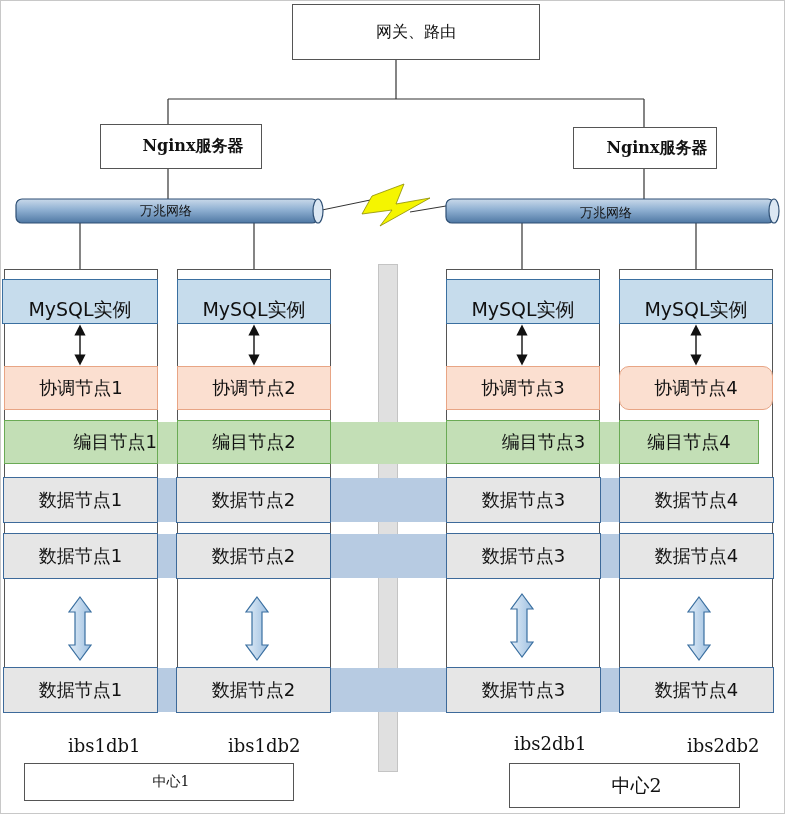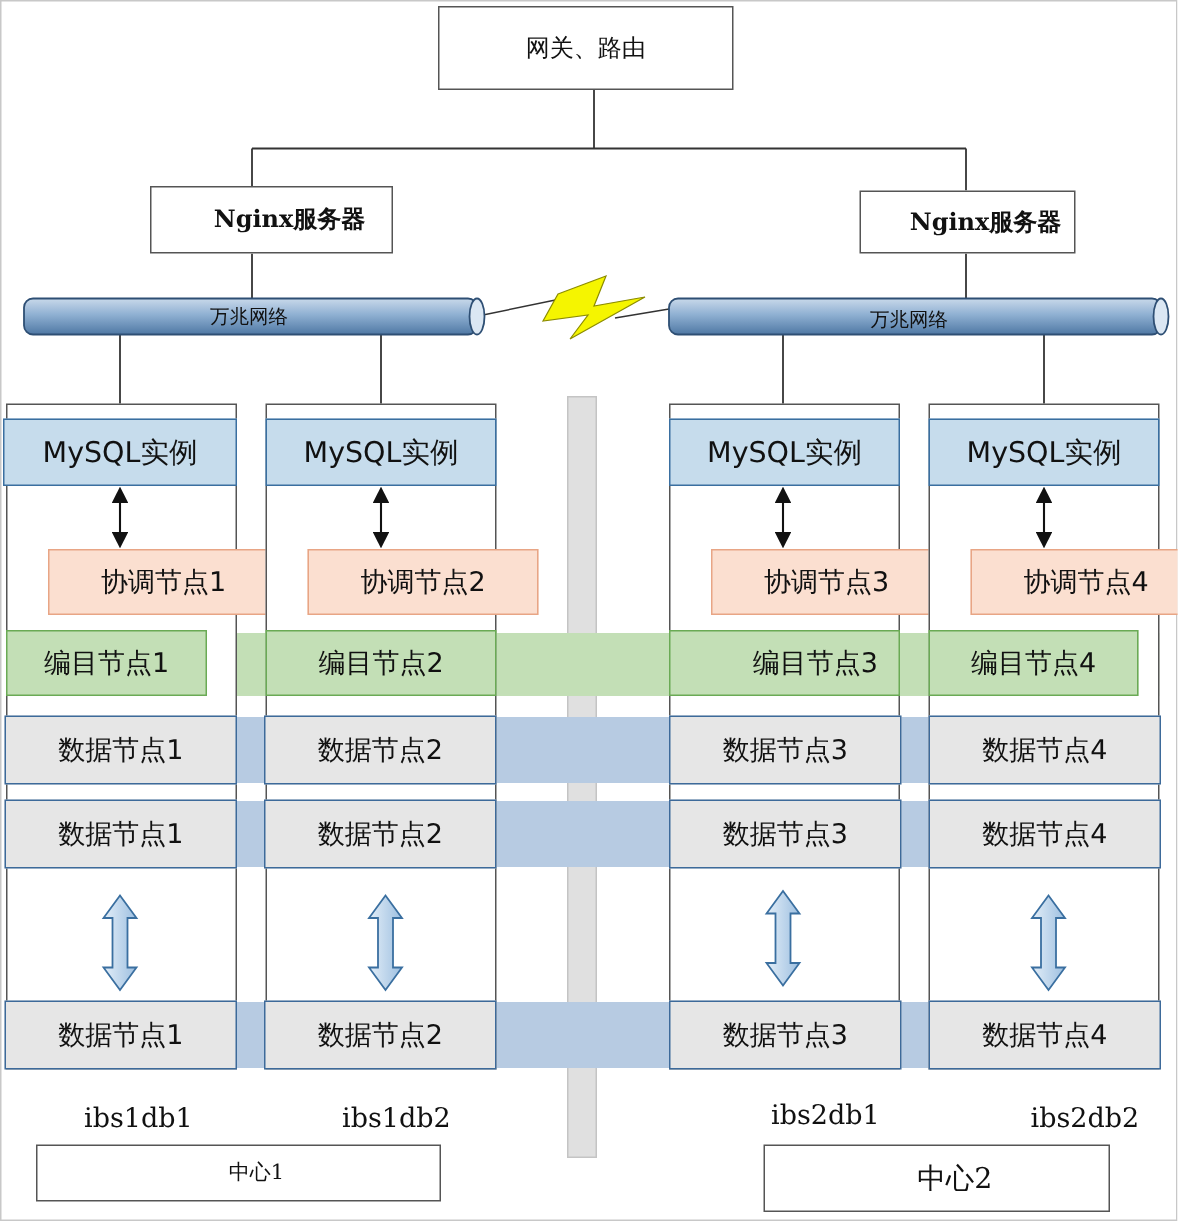--- a/index.html
+++ b/index.html
@@ -3,22 +3,22 @@
 <meta charset="utf-8">
 <style>
   html, body { margin: 0; padding: 0; background: #ffffff; }
   body { width: 785px; height: 814px; position: relative; overflow: hidden;
          font-family: "DejaVu Sans", "Liberation Sans", sans-serif; color: #111; }
   .frame { position: absolute; left: 0; top: 0; width: 783px; height: 812px; border: 1px solid #c8c8c8; }
   .box { position: absolute; box-sizing: border-box; display: flex; align-items: center; justify-content: center; }
   .serif { font-family: "DejaVu Serif", "Liberation Serif", serif; padding-left: 24px; }
   .plain { background: #fff; border: 1px solid #555; font-size: 16px; }
   .col { position: absolute; box-sizing: border-box; border: 1px solid #555; background: #fff; }
-  .mysql { background: #c6dcec; border: 1px solid #3a6fa0; font-size: 19px; }
-  .coord { background: #fbdfd0; border: 1px solid #e8a585; font-size: 18px; margin-left: 28px; }
+  .mysql { background: #c6dcec; border: 1px solid #3a6fa0; font-size: 19px; align-items: flex-end; }
+  .coord { background: #fbdfd0; border: 1px solid #e8a585; font-size: 18px; }
   .catalog { background: #c3dfb6; border: 1.5px solid #6aaa55; font-size: 18px; }
   .data { background: #e6e6e6; border: 1.5px solid #3d6a9a; font-size: 18px; }
   .band { position: absolute; }
   .band-green { background: #c3dfb6; }
   .band-blue { background: #b7cbe2; }
   .divider { position: absolute; left: 378px; top: 264px; width: 20px; height: 508px; background: #e0e0e0; border: 1px solid #c4c4c4; box-sizing: border-box; }
   .label { position: absolute; font-size: 18px; }
   svg { position: absolute; left: 0; top: 0; }
 </style>
 </head>
@@ -58,21 +58,21 @@
 <div class="band band-blue" style="left:156px;top:478px;width:20px;height:44px;"></div>
 <div class="band band-blue" style="left:330px;top:478px;width:116px;height:44px;"></div>
 <div class="band band-blue" style="left:600px;top:478px;width:20px;height:44px;"></div>
 <div class="band band-blue" style="left:156px;top:534px;width:20px;height:44px;"></div>
 <div class="band band-blue" style="left:330px;top:534px;width:116px;height:44px;"></div>
 <div class="band band-blue" style="left:600px;top:534px;width:20px;height:44px;"></div>
 <div class="band band-blue" style="left:156px;top:668px;width:20px;height:44px;"></div>
 <div class="band band-blue" style="left:330px;top:668px;width:116px;height:44px;"></div>
 <div class="band band-blue" style="left:600px;top:668px;width:20px;height:44px;"></div>
 
-<div class="box plain" style="left:292px;top:4px;width:197px;height:56px;">
+<div class="box plain" style="left:292px;top:4px;width:248px;height:56px;">
   <span>网关、路由</span>
 </div>
 
 <div class="box plain serif" style="left:100px;top:124px;width:162px;height:45px;font-weight:bold;">
   <span>Nginx服务器</span>
 </div>
 <div class="box plain serif" style="left:573px;top:127px;width:144px;height:42px;font-weight:bold;">
   <span>Nginx服务器</span>
 </div>
 
@@ -90,21 +90,21 @@
 <div class="label" style="left:140px;top:202px;font-size:13px;">万兆网络</div>
 <div class="label" style="left:580px;top:204px;font-size:13px;">万兆网络</div>
 
 <div class="col" style="left:4px;top:269px;width:154px;height:444px;"></div>
 <div class="box mysql" style="left:2px;top:279px;width:156px;height:45px;">
     <span>MySQL实例</span>
   </div>
 <div class="box coord" style="left:4px;top:366px;width:154px;height:44px;">
     <span>协调节点1</span>
   </div>
-<div class="box catalog" style="left:4px;top:420px;width:134px;height:44px;">
+<div class="box catalog" style="left:4px;top:420px;width:154px;height:44px;justify-content:flex-end;">
     <span>编目节点1</span>
   </div>
 <div class="box data" style="left:3px;top:477px;width:155px;height:46px;">
     <span>数据节点1</span>
   </div>
 <div class="box data" style="left:3px;top:533px;width:155px;height:46px;">
     <span>数据节点1</span>
   </div>
 <div class="box data" style="left:3px;top:667px;width:155px;height:46px;">
     <span>数据节点1</span>
@@ -147,21 +147,21 @@
     <span>数据节点3</span>
   </div>
 <div class="box data" style="left:446px;top:667px;width:155px;height:46px;">
     <span>数据节点3</span>
   </div>
 
 <div class="col" style="left:619px;top:269px;width:154px;height:444px;"></div>
 <div class="box mysql" style="left:619px;top:279px;width:154px;height:45px;">
     <span>MySQL实例</span>
   </div>
-<div class="box coord" style="left:619px;top:366px;width:154px;height:44px;">
+<div class="box coord" style="left:619px;top:366px;width:154px;height:44px;border-radius:10px;">
     <span>协调节点4</span>
   </div>
 <div class="box catalog" style="left:619px;top:420px;width:140px;height:44px;">
     <span>编目节点4</span>
   </div>
 <div class="box data" style="left:619px;top:477px;width:155px;height:46px;">
     <span>数据节点4</span>
   </div>
 <div class="box data" style="left:619px;top:533px;width:155px;height:46px;">
     <span>数据节点4</span>
@@ -188,21 +188,21 @@
     <path d="M257,597 L268,612 L262,612 L262,645 L268,645 L257,660 L246,645 L252,645 L252,612 L246,612 Z" fill="url(#arrGrad)" stroke="#3a6fa0" stroke-width="1.2"></path>
   </g>
   <g>
     <path d="M522,594 L533,609 L527,609 L527,642 L533,642 L522,657 L511,642 L517,642 L517,609 L511,609 Z" fill="url(#arrGrad)" stroke="#3a6fa0" stroke-width="1.2"></path>
   </g>
   <g>
     <path d="M699,597 L710,612 L704,612 L704,645 L710,645 L699,660 L688,645 L694,645 L694,612 L688,612 Z" fill="url(#arrGrad)" stroke="#3a6fa0" stroke-width="1.2"></path>
   </g>
 </svg>
 
-<div class="label serif" style="left:32px;top:735px;">ibs1db1</div>
+<div class="label serif" style="left:44px;top:735px;">ibs1db1</div>
 <div class="label serif" style="left:204px;top:735px;">ibs1db2</div>
 <div class="label serif" style="left:490px;top:733px;">ibs2db1</div>
 <div class="label serif" style="left:663px;top:735px;text-align:right;">ibs2db2</div>
 
 <div class="box plain serif" style="left:24px;top:763px;width:270px;height:38px;font-size:14px;">
   <span>中心1</span>
 </div>
 <div class="box plain serif" style="left:509px;top:763px;width:231px;height:45px;font-size:19px;">
   <span>中心2</span>
 </div>

